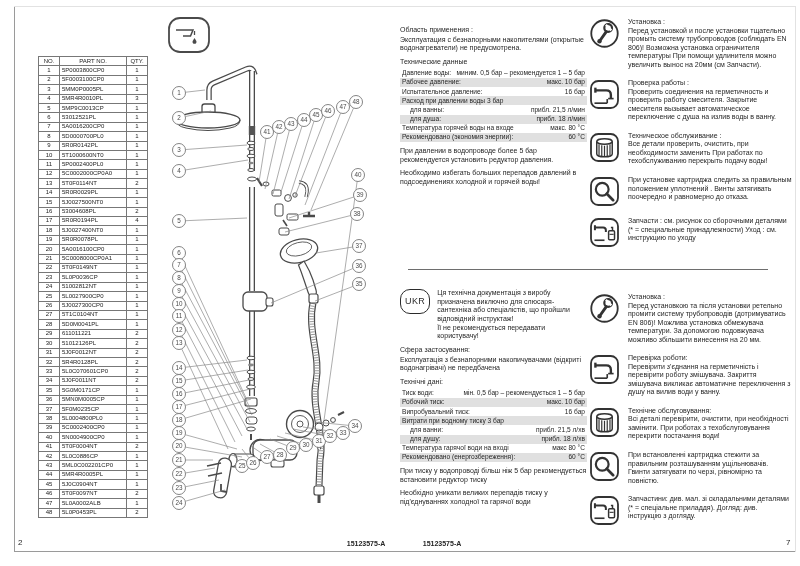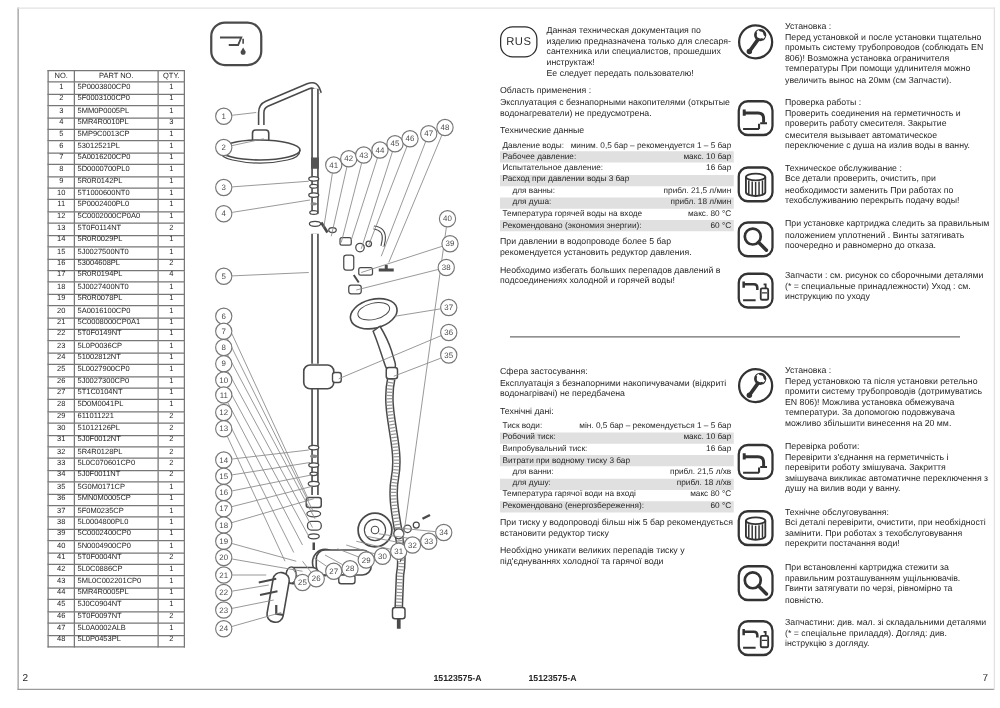--- a/index.html
+++ b/index.html
@@ -698,27 +698,20 @@
           <text x="180" y="101.2" text-anchor="middle" fill="#555">47</text>
         </g>
         <g>
           <circle cx="193" cy="94" r="6.5" fill="#fff" stroke="#777" stroke-width="0.9"></circle>
           <text x="193" y="96.2" text-anchor="middle" fill="#555">48</text>
         </g>
       </g>
   </svg>
 
   <div class="mid mid-rus">
-    <div class="intro-row">
-      <span class="lang-badge">RUS</span>
-      <span>
-        <span class="intro-line">Данная техническая документация по изделию предназначена только для слесаря-сантехника или специалистов, прошедших инструктаж!</span>
-        <span class="intro-line">Ее следует передать пользователю!</span>
-      </span>
-    </div>
     <div class="sec-title">Область применения :</div>
     <div class="sec-text">Эксплуатация с безнапорными накопителями (открытые водонагреватели) не предусмотрена.</div>
     <div class="sec-title">Технические данные</div>
     <div class="tech-rows">
         <div class="trow">
           <span class="lbl">Давление воды:</span>
           <span class="val">миним. 0,5 бар – рекомендуется 1 – 5 бар</span>
         </div>
         <div class="trow shade">
           <span class="lbl">Рабочее давление:</span>
@@ -749,20 +742,27 @@
           <span class="val">60 °C</span>
         </div>
       </div>
     <div class="note">При давлении в водопроводе более 5 бар рекомендуется установить редуктор давления.</div>
     <div class="note">Необходимо избегать больших перепадов давлений в подсоединениях холодной и горячей воды!</div>
   </div>
 
   <div class="divider"></div>
 
   <div class="mid mid-ukr">
+    <div class="intro-row">
+      <span class="lang-badge">UKR</span>
+      <span>
+        <span class="intro-line">Ця технічна документація з виробу призначена виключно для слюсаря-сантехніка або спеціалістів, що пройшли відповідний інструктаж!</span>
+        <span class="intro-line">Її не рекомендується передавати користувачу!</span>
+      </span>
+    </div>
     <div class="sec-title">Сфера застосування:</div>
     <div class="sec-text">Експлуатація з безнапорними накопичувачами (відкриті водонагрівачі) не передбачена</div>
     <div class="sec-title">Технічні дані:</div>
     <div class="tech-rows">
         <div class="trow">
           <span class="lbl">Тиск води:</span>
           <span class="val">мін. 0,5 бар – рекомендується 1 – 5 бар</span>
         </div>
         <div class="trow shade">
           <span class="lbl">Робочий тиск:</span>

